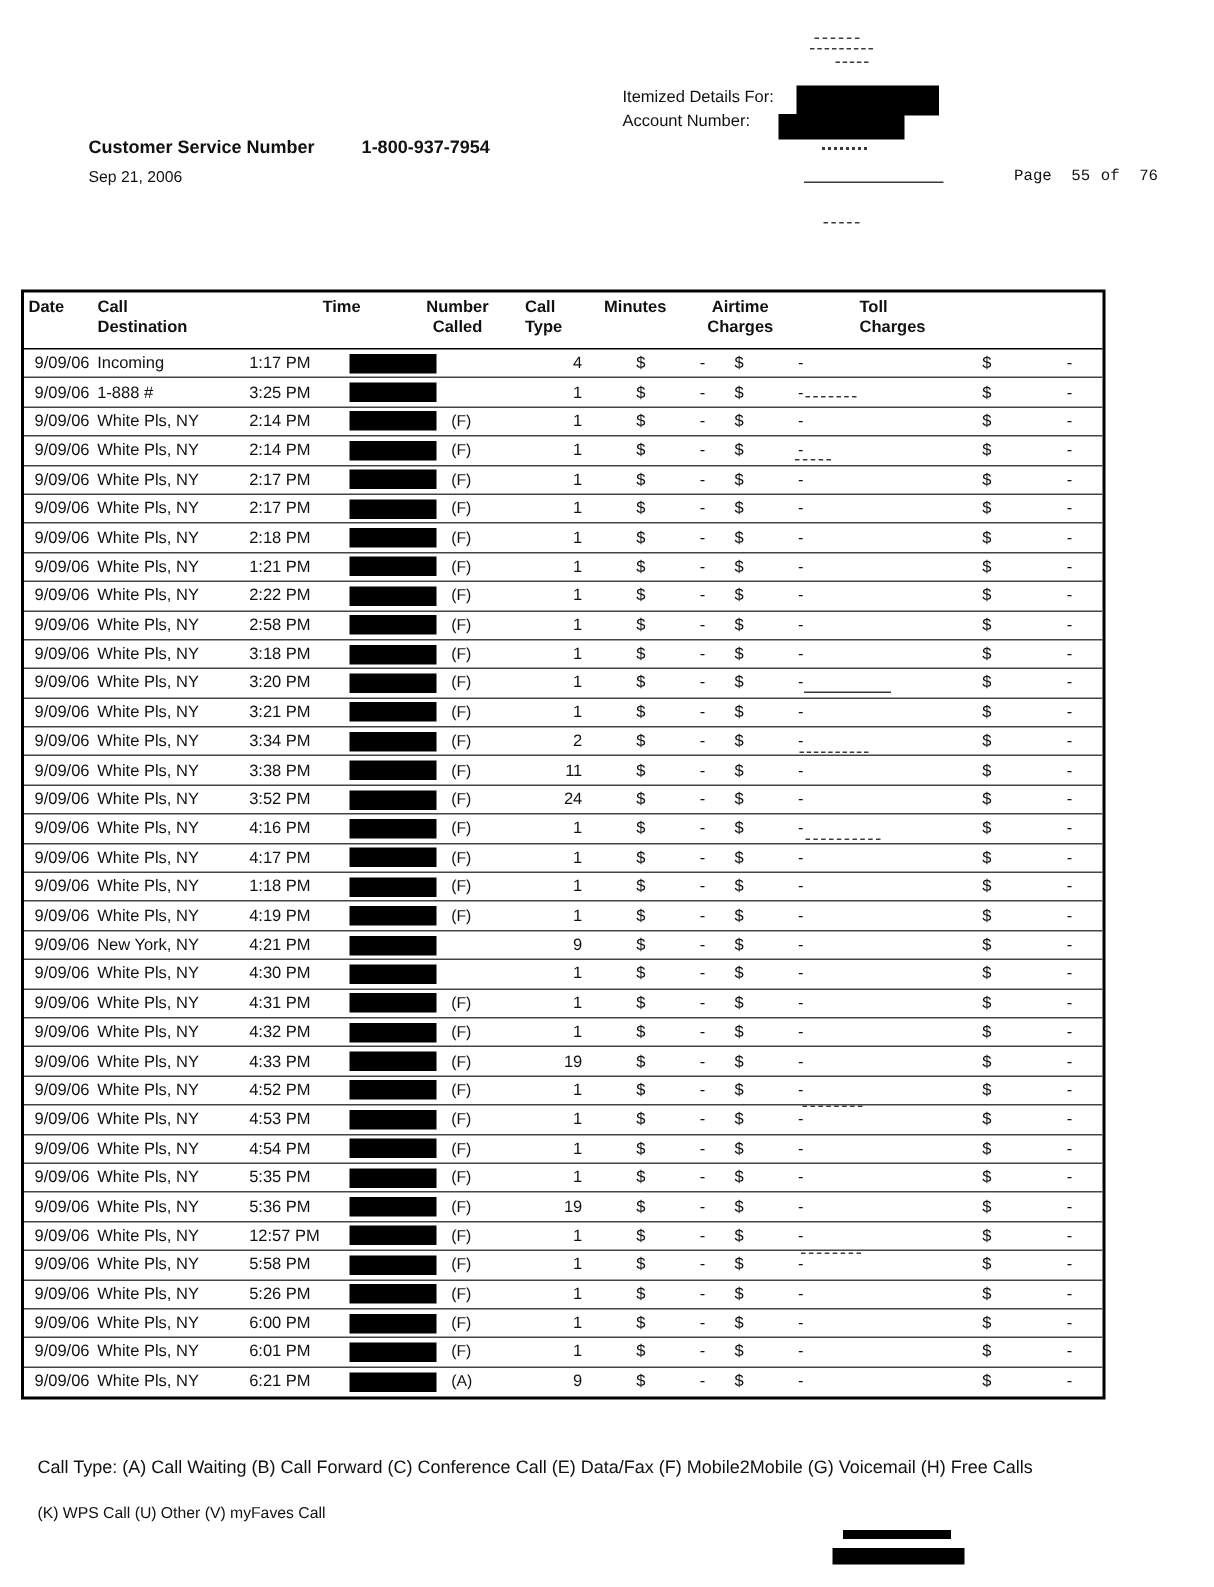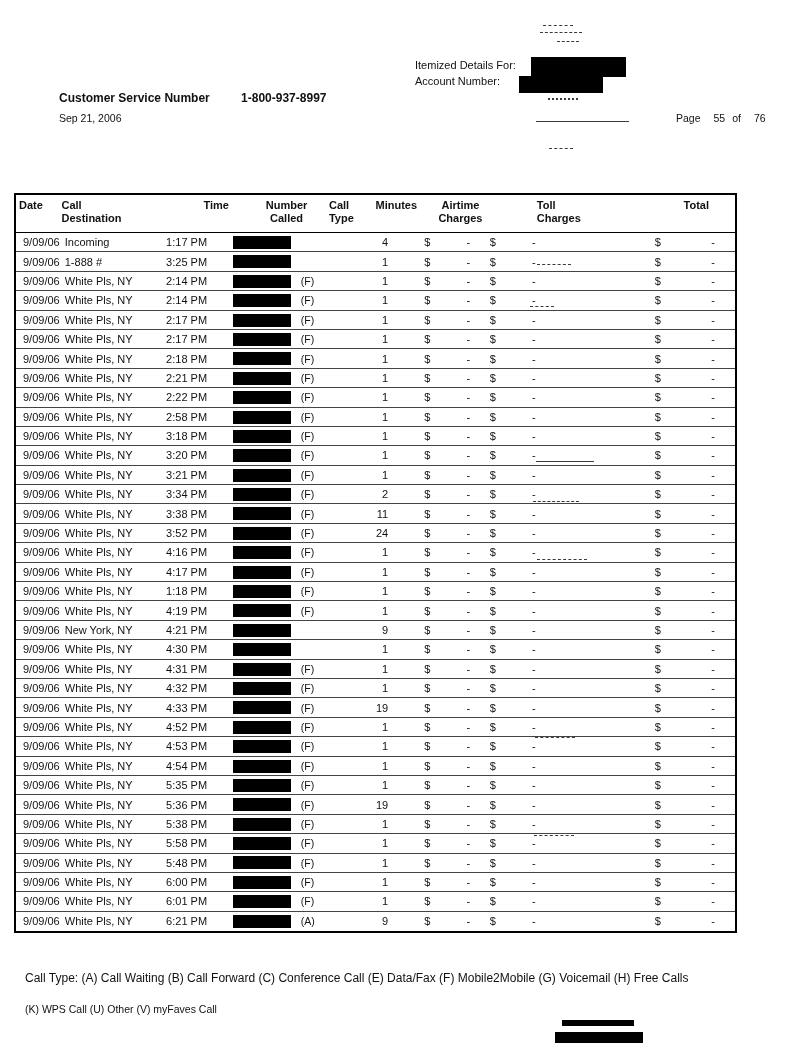--- a/index.html
+++ b/index.html
@@ -16,21 +16,21 @@
   .artifact { position:absolute; border-top:1.5px dashed #3a3a3a; }
   .artifact.dot { border-top-style:dotted; border-top-width:2px; }
   .artifact.solid { border-top:1.5px solid #3a3a3a; }
 
   
   .itemized { left:415px; top:57px; font-size:11px; line-height:16px; }
   .cs-line { left:59px; top:91px; font-size:12px; font-weight:bold; white-space:nowrap; }
   .cs-line .num { margin-left:28px; }
   .stmt-date { left:59px; top:112px; font-size:10.5px; }
   .page-info { left:676px; top:112px; font-size:10.5px; display:flex; }
-  .page-info span { display:inline-block; }
+  .page-info span { display:inline-block;font-family:Liberation Mono, monospace; }
   .page-info .pn  { margin-left:13px; }
   .page-info .pof { margin-left:7px; }
   .page-info .pt  { margin-left:13px; }
 
   
   .table-wrap {
     position:absolute; left:14px; top:193px; width:723px;
     border:2px solid #000; background:#fff;
   }
   .title-box {
@@ -97,21 +97,21 @@
   <div class="abs itemized">
     <div>Itemized Details For:</div>
     <div>Account Number:</div>
   </div>
   <div class="redact" style="left:531px;top:57px;width:95px;height:20px"></div>
   <div class="redact" style="left:519px;top:76px;width:84px;height:17px"></div>
   <div class="artifact dot" style="left:548px;top:98px;width:30px"></div>
 
   <div class="abs cs-line">
     <span>Customer Service Number</span>
-    <span class="num">1-800-937-8997</span>
+    <span class="num">1-800-937-7954</span>
   </div>
   <div class="abs stmt-date">Sep 21, 2006</div>
 
   <div class="artifact solid" style="left:536px;top:121px;width:93px"></div>
   <div class="abs page-info">
     <span>Page</span>
     <span class="pn">55</span>
     <span class="pof">of</span>
     <span class="pt">76</span>
   </div>
@@ -125,21 +125,20 @@
       <div class="hc col-time">Time</div>
       <div class="hc col-num">Number
 Called</div>
       <div class="hc col-ctype">Call
 Type</div>
       <div class="hc col-min">Minutes</div>
       <div class="hc col-air">Airtime
 Charges</div>
       <div class="hc col-toll">Toll
 Charges</div>
-      <div class="hc col-total">Total</div>
     </div>
     <div class="tbody">
         <div class="trow">
           <div class="c date col-date">9/09/06</div>
           <div class="c dest col-dest">Incoming</div>
           <div class="c time col-time">1:17 PM</div>
           <div class="c num col-num"><span class="redactbar"></span></div>
           <div class="c ctype col-ctype"></div>
           <div class="c min col-min">4</div>
           <div class="c air col-air">
@@ -313,21 +312,21 @@
           <div class="c total col-total">
             <span class="money">
               <span>$</span>
               <span>-</span>
             </span>
           </div>
         </div>
         <div class="trow">
           <div class="c date col-date">9/09/06</div>
           <div class="c dest col-dest">White Pls, NY</div>
-          <div class="c time col-time">2:21 PM</div>
+          <div class="c time col-time">1:21 PM</div>
           <div class="c num col-num"><span class="redactbar"></span></div>
           <div class="c ctype col-ctype">(F)</div>
           <div class="c min col-min">1</div>
           <div class="c air col-air">
             <span class="money">
               <span>$</span>
               <span>-</span>
             </span>
           </div>
           <div class="c toll col-toll">
@@ -911,21 +910,21 @@
           <div class="c total col-total">
             <span class="money">
               <span>$</span>
               <span>-</span>
             </span>
           </div>
         </div>
         <div class="trow">
           <div class="c date col-date">9/09/06</div>
           <div class="c dest col-dest">White Pls, NY</div>
-          <div class="c time col-time">5:38 PM</div>
+          <div class="c time col-time">12:57 PM</div>
           <div class="c num col-num"><span class="redactbar"></span></div>
           <div class="c ctype col-ctype">(F)</div>
           <div class="c min col-min">1</div>
           <div class="c air col-air">
             <span class="money">
               <span>$</span>
               <span>-</span>
             </span>
           </div>
           <div class="c toll col-toll">
@@ -963,21 +962,21 @@
           <div class="c total col-total">
             <span class="money">
               <span>$</span>
               <span>-</span>
             </span>
           </div>
         </div>
         <div class="trow">
           <div class="c date col-date">9/09/06</div>
           <div class="c dest col-dest">White Pls, NY</div>
-          <div class="c time col-time">5:48 PM</div>
+          <div class="c time col-time">5:26 PM</div>
           <div class="c num col-num"><span class="redactbar"></span></div>
           <div class="c ctype col-ctype">(F)</div>
           <div class="c min col-min">1</div>
           <div class="c air col-air">
             <span class="money">
               <span>$</span>
               <span>-</span>
             </span>
           </div>
           <div class="c toll col-toll">

